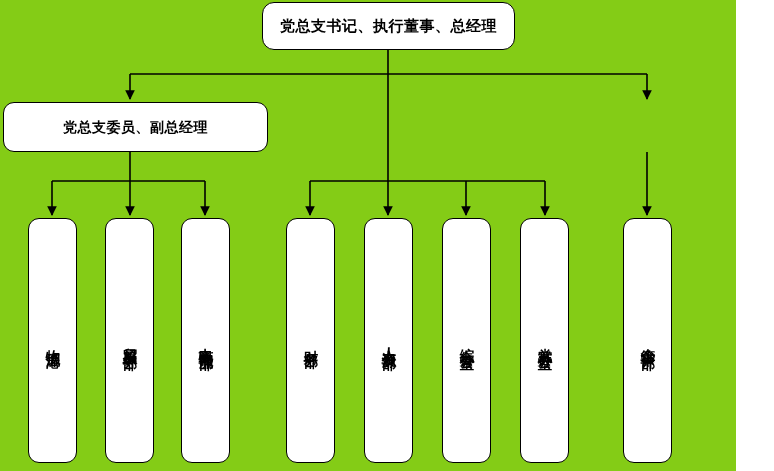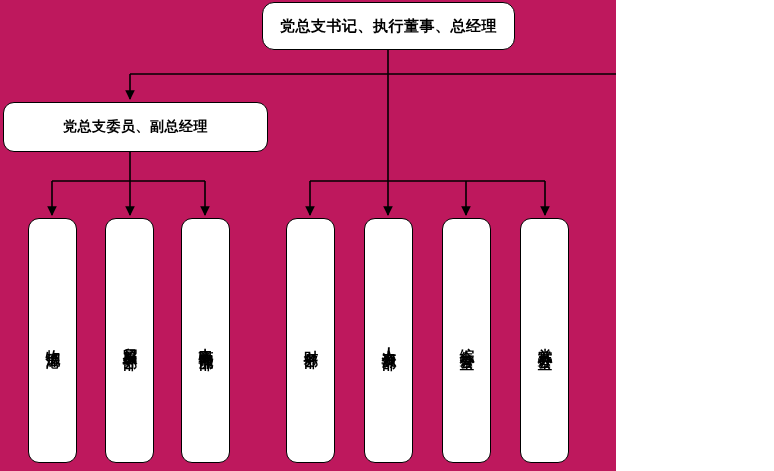--- a/index.html
+++ b/index.html
@@ -6,23 +6,23 @@
     margin: 0;
     padding: 0;
     background: #ffffff;
   }
   body {
     font-family: "DejaVu Sans", "Liberation Sans", sans-serif;
     -webkit-font-smoothing: antialiased;
   }
   #org-chart {
     position: relative;
-    width: 616px;
+    width: 736px;
     height: 471px;
-    background: #be185d;
+    background: #84cc16;
     overflow: hidden;
   }
   .connectors {
     position: absolute;
     left: 0;
     top: 0;
     width: 774px;
     height: 471px;
     pointer-events: none;
   }
@@ -41,21 +41,20 @@
     border-radius: 12px;
     font-size: 15px;
     font-weight: bold;
     letter-spacing: 0.5px;
   }
   .node.level-2 {
     border-radius: 11px;
     font-size: 14px;
     font-weight: bold;
     letter-spacing: 0.5px;
-    font-family: Liberation Serif, serif;
   }
   .node.level-3 {
     border-radius: 11px 11px 11px 11px;
     font-size: 14.5px;
     font-weight: bold;
   }
   .node.level-3 .vlabel {
     writing-mode: vertical-rl;
     text-orientation: upright;
     line-height: 1.32;

